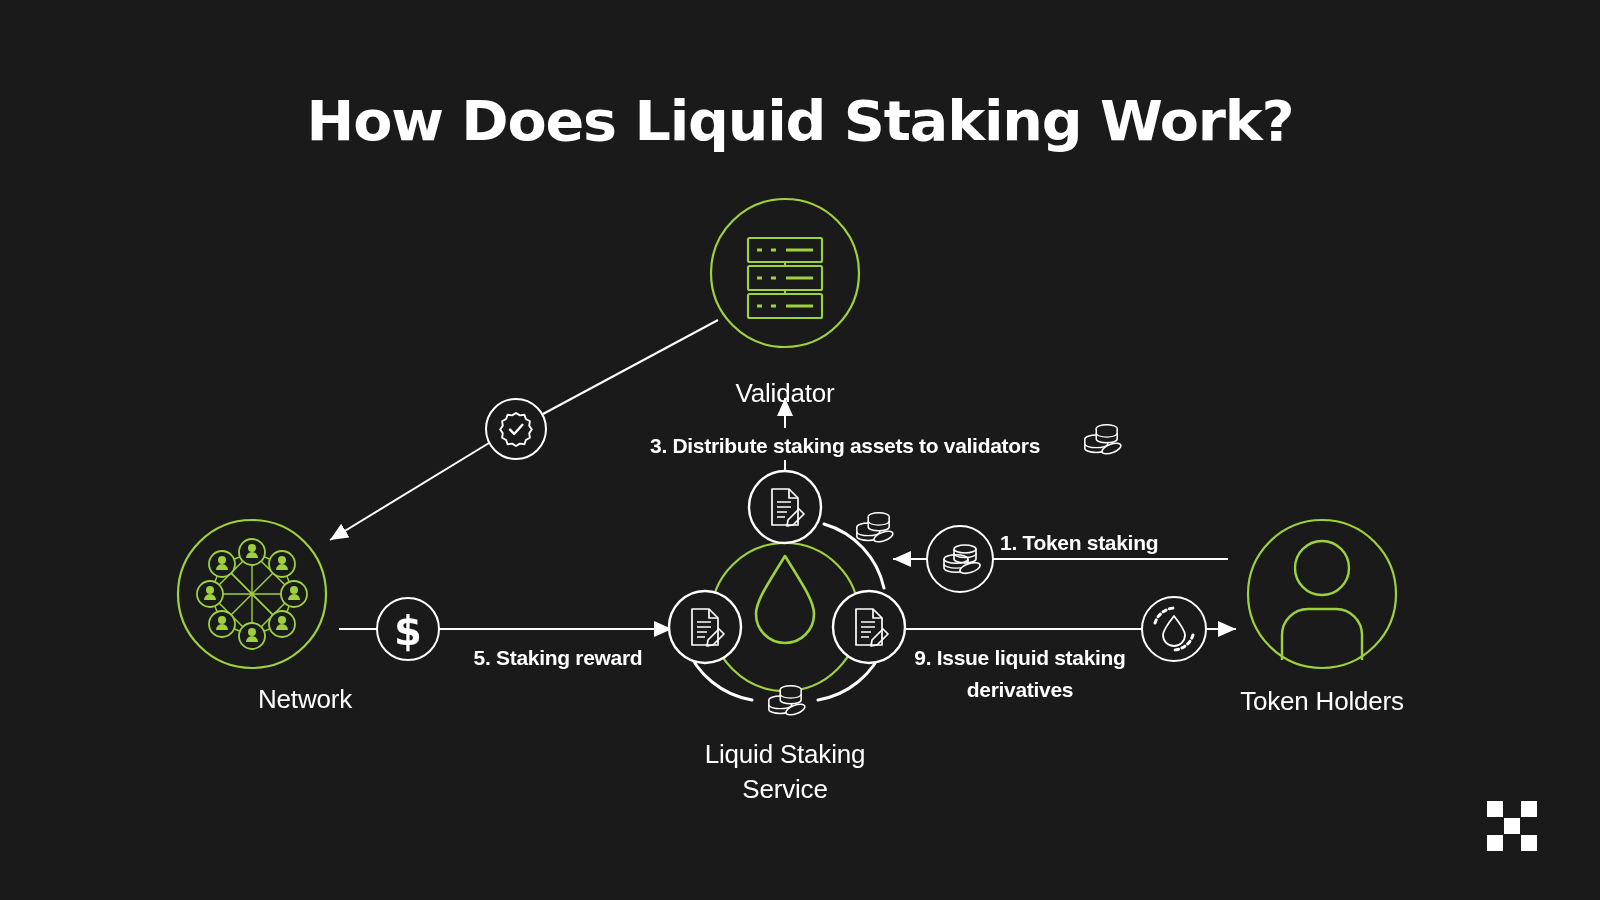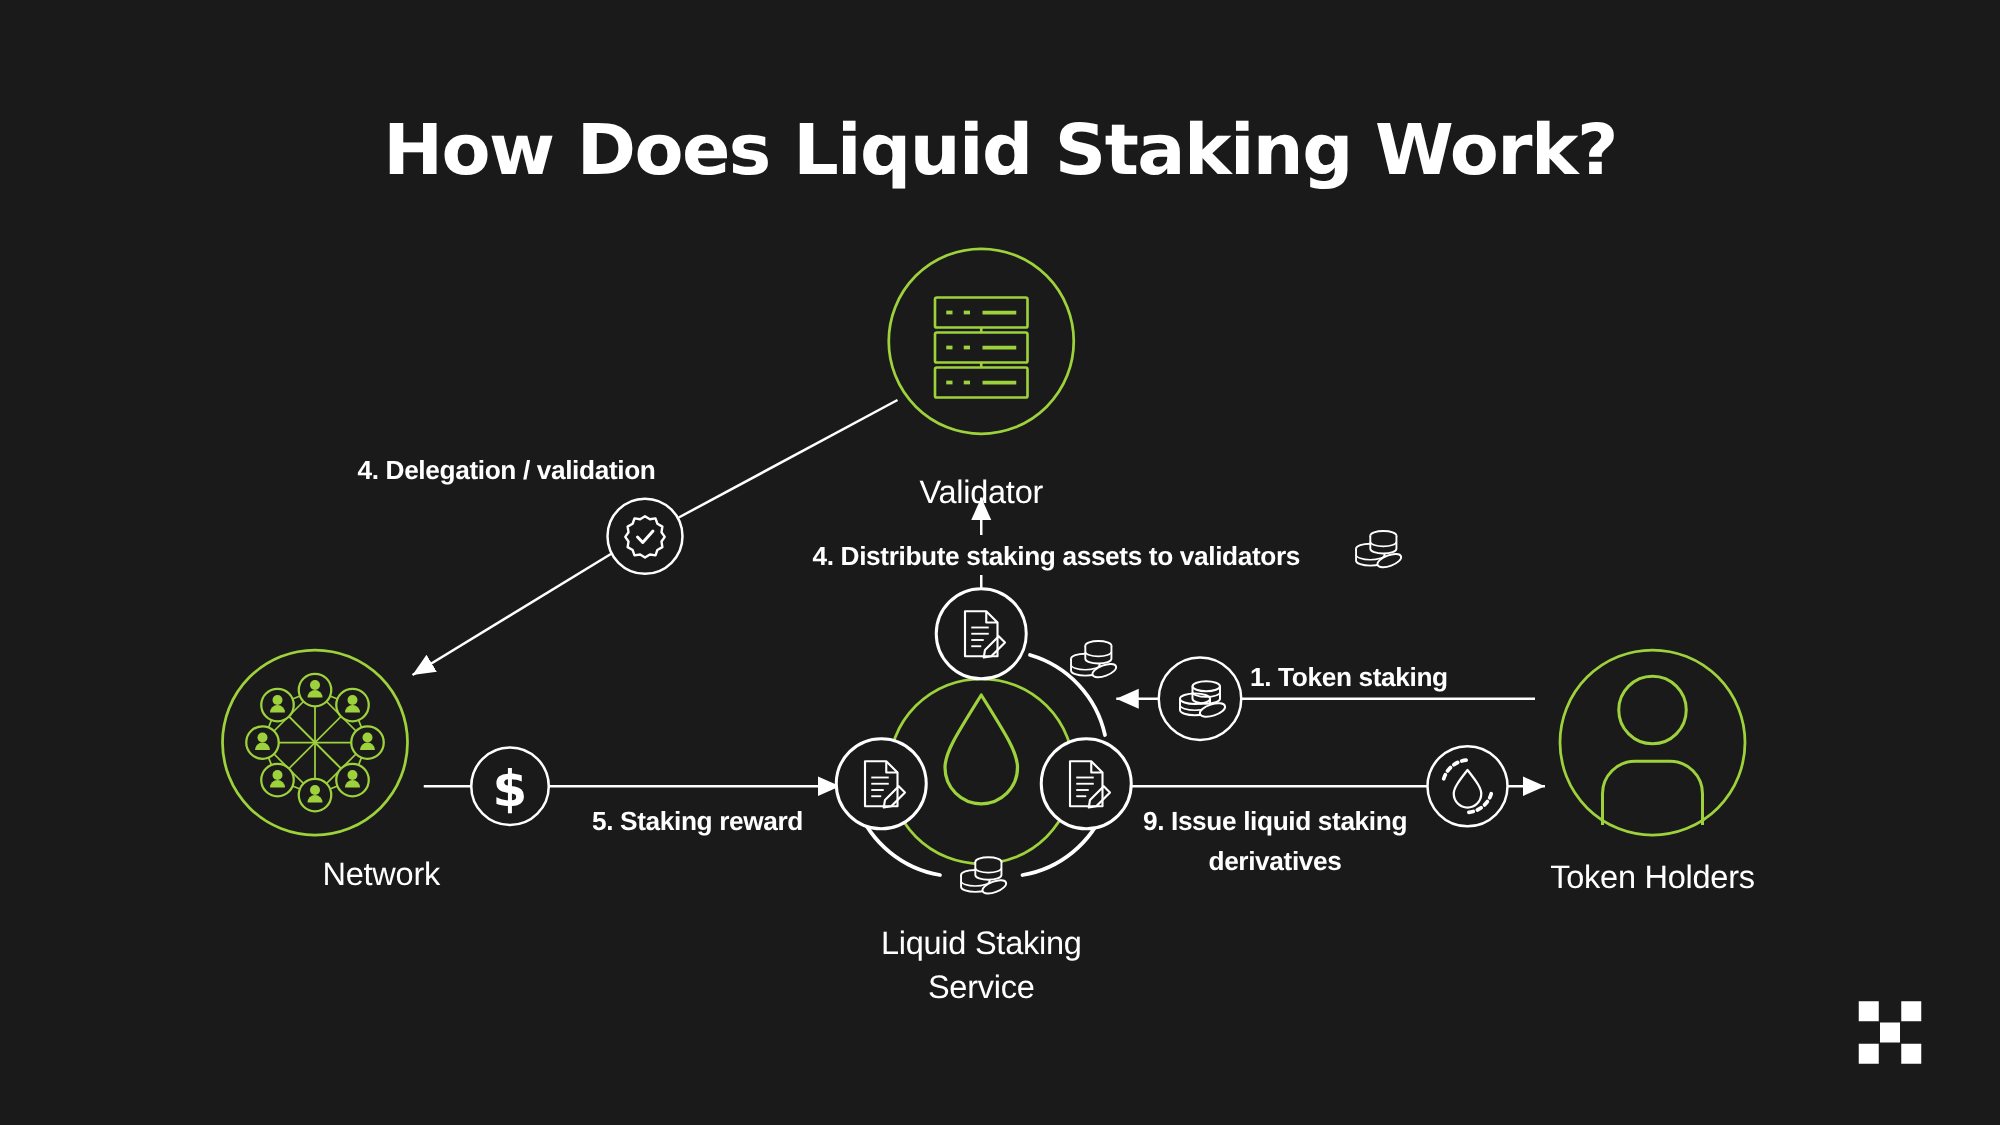--- a/index.html
+++ b/index.html
@@ -293,23 +293,22 @@
   <div class="nodelabel" style="left:665px; top:737px; width:240px;">Liquid Staking
 Service</div>
 
   <div class="nodelabel" style="left:1212px; top:684px; width:220px;">Token Holders</div>
 
   <div class="steplabel" style="left:1000px; top:527px; width:200px; text-align:left;">1. Token staking</div>
 
   <div class="steplabel" style="left:905px; top:642px; width:230px;">9. Issue liquid staking
 derivatives</div>
 
-  <div class="steplabel" style="left:650px; top:430px; width:440px; text-align:left;">4. Distribute staking assets to validators</div>
-
-  <div class="steplabel" style="left:286px; top:361px; width:270px; text-align:left;">4. Delegation / validation</div>
+  <div class="steplabel" style="left:650px; top:430px; width:440px; text-align:left;">3. Distribute staking assets to validators</div>
+
 
   <div class="steplabel" style="left:458px; top:642px; width:200px; text-align:center;">5. Staking reward</div>
 
   <div id="logo">
     <div style="left:0px;  top:0px;"></div>
     <div style="left:34px; top:0px;"></div>
     <div style="left:17px; top:17px;"></div>
     <div style="left:0px;  top:34px;"></div>
     <div style="left:34px; top:34px;"></div>
   </div>

